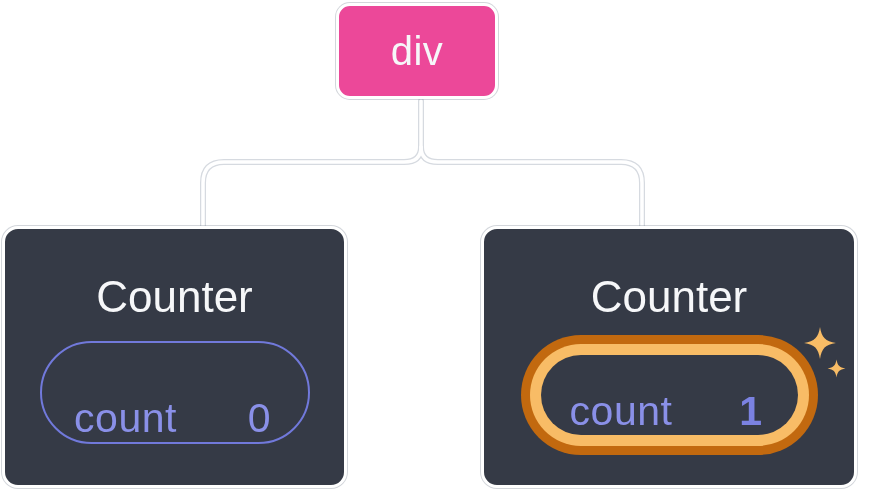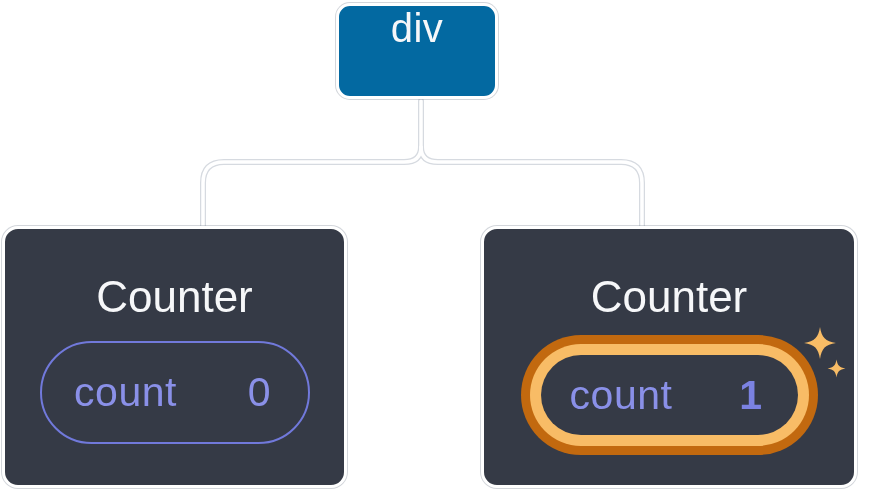--- a/index.html
+++ b/index.html
@@ -18,26 +18,27 @@
   svg.connector {
     position: absolute;
     left: 0; top: 0;
     width: 881px; height: 495px;
     pointer-events: none;
   }
   .node-root {
     position: absolute;
     left: 336px; top: 3px;
     width: 162px; height: 96px;
-    background: #0369a1;
+    background: #ec4899;
     border: 3px solid #ffffff;
     border-radius: 14px;
     box-sizing: border-box;
     box-shadow: 0 0 0 1px rgba(110,120,135,0.30);
     display: flex;
+    align-items: center;
     justify-content: center;
   }
   .node-root .label {
     color: #f6f7f9;
     font-size: 40px;
     font-weight: 400;
     letter-spacing: 0.5px;
   }
   .card {
     position: absolute;
@@ -58,21 +59,21 @@
   .card-title {
     color: #f6f7f9;
     font-size: 44px;
     font-weight: 500;
     line-height: 1.1;
   }
   
   .pill {
     box-sizing: border-box;
     display: flex;
-    align-items: center;
+    align-items: flex-end;
     border-radius: 60px;
     overflow: hidden;
   }
   .pill-plain {
     margin-top: 20px;
     width: 270px;
     height: 103px;
     border: 2px solid #7179DB;
   }
   .pill .cell {

